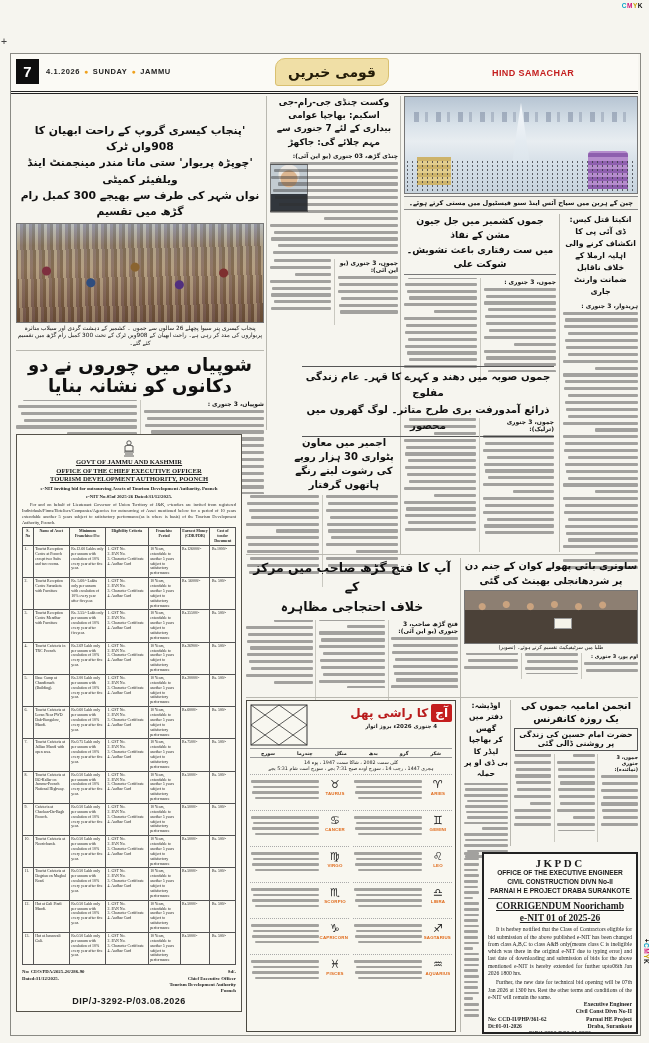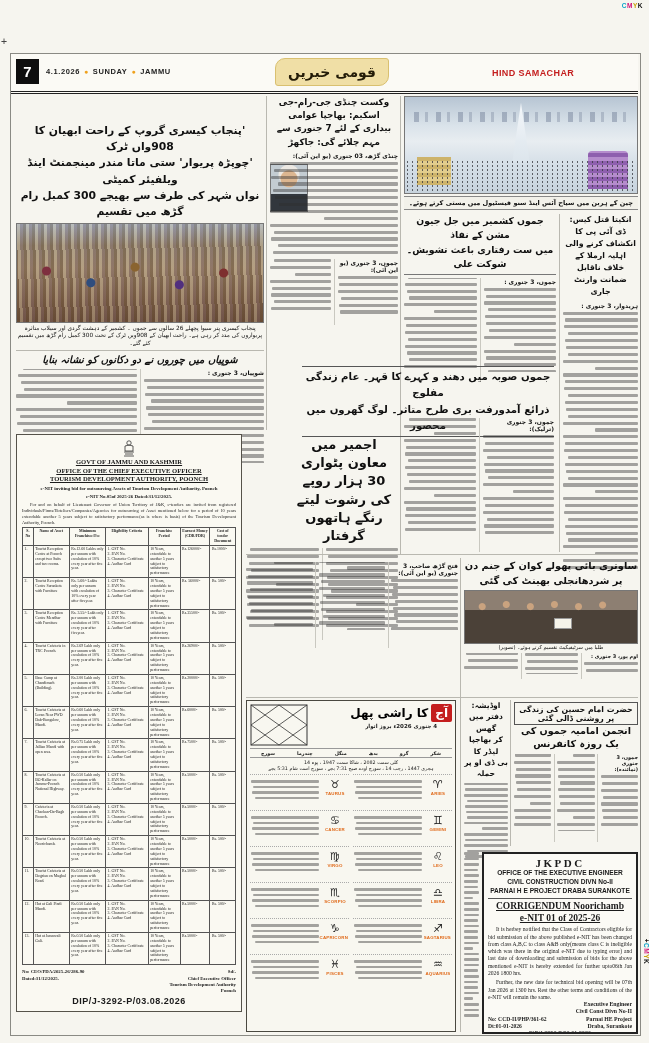--- a/index.html
+++ b/index.html
@@ -93,21 +93,21 @@
   .jk-para{font:5.6px/1.3 "Liberation Serif",serif;text-align:justify;margin-top:2px;text-indent:8px;}
   .jk-sign{font:bold 5.8px/1.25 "Liberation Serif",serif;text-align:right;}
   .jk-ref{font:bold 5.6px/1.25 "Liberation Serif",serif;}
   .jk-dip{font:5.5px "Liberation Sans",sans-serif;}
   
   .horo{left:246px;top:700px;width:210px;height:332px;border:1px solid #4a4840;background:#f8f7f0;
         box-sizing:border-box;padding:3px;}
   .h-head{display:flex;flex-direction:row-reverse;justify-content:space-between;align-items:flex-start;}
   .h-title{display:flex;flex-direction:row-reverse;align-items:center;gap:3px;}
   .aaj{background:#c41e1e;color:#fff;font:bold 12px/18px "DejaVu Sans",sans-serif;padding:0 4px;border-radius:2px;}
-  .h-title .rest{font:bold 12px "DejaVu Sans",sans-serif;color:#000000;}
+  .h-title .rest{font:bold 12px "DejaVu Sans",sans-serif;color:#b91c1c;}
   .h-date{font:bold 5.5px "DejaVu Sans",sans-serif;text-align:center;margin-top:1px;}
   .planets{display:flex;flex-direction:row-reverse;justify-content:space-around;font:bold 4.8px "DejaVu Sans",sans-serif;
            border-top:1px solid #999;border-bottom:1px solid #999;padding:1.5px 0;margin-top:2px;}
   .panch{font:4.8px/1.35 "DejaVu Sans",sans-serif;text-align:center;margin-top:1.5px;}
   .z-grid{display:grid;grid-template-columns:1fr 1fr;direction:rtl;column-gap:4px;margin-top:2px;}
   .z-entry{display:flex;flex-direction:row;gap:3px;border-top:1px dotted #aaa;padding:2.5px 1px;height:36px;box-sizing:border-box;}
   .z-badge{width:26px;text-align:center;flex:none;}
   .z-ico{font-size:11px;line-height:13px;color:#222;}
   .z-name{font:bold 4.4px "Liberation Sans",sans-serif;color:#e06a1a;letter-spacing:.2px;}
   .z-txt{flex:1;padding-top:2px;}
@@ -136,21 +136,21 @@
 
   <div class="abs" style="left:16px;top:96px;width:248px;height:332px;margin-top:27px;">
     <div class="hl ur" style="font-size:10.8px;line-height:1.5;">
       <div>'پنجاب کیسری گروپ کے راحت ابھیان کا 908واں ٹرک</div>
       <div>'چوپڑہ پریوار' ستی ماتا مندر مینجمنٹ اینڈ ویلفیئر کمیٹی</div>
       <div>نواں شہر کی طرف سے بھیجے 300 کمبل رام گڑھ میں تقسیم</div>
     </div>
     <div class="photo ph-crowd" style="width:100%;height:100px;margin-top:3px;"></div>
     <div class="cap ur" style="margin-top:2px;">پنجاب کیسری پتر سیوا پچھلے 26 سالوں سے جموں ۔ کشمیر کے دہشت گردی اور سیلاب متاثرہ پریواروں کی مدد کر رہی ہے۔ راحت ابھیان کے 908ویں ٹرک کے تحت 300 کمبل رام گڑھ میں تقسیم کئے گئے۔</div>
     <div class="hline" style="margin:3px 0;"></div>
-    <div class="hl ur" style="font-size:10px;font-style:italic;">شوپیاں میں چوروں نے دو دکانوں کو نشانہ بنایا</div>
+    <div class="hl ur" style="font-size:18px;">شوپیاں میں چوروں نے دو دکانوں کو نشانہ بنایا</div>
     <div class="cols2 ur" style="margin-top:4px;height:104px;">
       <div class="dl">شوپیاں، 3 جنوری :</div>
       <div>
           <div class="tl" style="width: 100%;"></div>
           <div class="tl" style="width: 97%;"></div>
           <div class="tl" style="width: 99%;"></div>
           <div class="tl" style="width: 94%;"></div>
           <div class="tl" style="width: 98%;"></div>
           <div class="tl" style="width: 96%;"></div>
           <div class="tl" style="width: 93%;"></div>
@@ -372,21 +372,21 @@
           <div class="tl" style="width: 100%;"></div>
           <div class="tl" style="width: 97%;"></div>
           <div class="tl" style="width: 99%;"></div>
           <div class="tl" style="width: 94%;"></div>
           <div class="tl" style="width: 98%;"></div>
         </div>
     </div>
   </div>
 
   <div class="abs" style="left:246px;top:436px;width:152px;height:116px;">
-    <div class="hl ur" style="font-size:13px;line-height:1.4;margin-left:44px;">اجمیر میں معاون پٹواری 30 ہزار روپے کی رشوت لیتے رنگے ہاتھوں گرفتار</div>
+    <div class="hl ur" style="font-size:10px;line-height:1.4;margin-left:44px;">اجمیر میں معاون پٹواری 30 ہزار روپے کی رشوت لیتے رنگے ہاتھوں گرفتار</div>
     <div class="cols2 ur" style="margin-top:3px;height:92px;">
       <div>
           <div class="tl" style="width: 100%;"></div>
           <div class="tl" style="width: 97%;"></div>
           <div class="tl" style="width: 99%;"></div>
           <div class="tl" style="width: 94%;"></div>
           <div class="tl" style="width: 98%;"></div>
           <div class="tl" style="width: 96%;"></div>
           <div class="tl" style="width: 93%;"></div>
           <div class="tl" style="width: 100%;"></div>
@@ -406,20 +406,24 @@
           <div class="tl" style="width: 94%;"></div>
           <div class="tl" style="width: 98%;"></div>
           <div class="tl" style="width: 96%;"></div>
         </div>
     </div>
   </div>
 
   <div class="abs hline" style="left:246px;top:554px;width:392px;"></div>
 
   <div class="abs" style="left:246px;top:558px;width:212px;height:138px;">
+    <div class="hl ur" style="font-size:12.5px;line-height:1.55;">
+      <div>آپ کا فتح گڑھ صاحب میں مرکز کے</div>
+      <div>خلاف احتجاجی مظاہرہ</div>
+    </div>
     <div class="cols3 ur" style="margin-top:4px;height:86px;">
       <div class="dl">فتح گڑھ صاحب، 3 جنوری (یو این آئی):</div>
       <div>
           <div class="tl" style="width: 100%;"></div>
           <div class="tl" style="width: 97%;"></div>
           <div class="tl" style="width: 99%;"></div>
           <div class="tl" style="width: 94%;"></div>
           <div class="tl" style="width: 98%;"></div>
           <div class="tl" style="width: 96%;"></div>
           <div class="tl" style="width: 93%;"></div>
@@ -713,22 +717,22 @@
       <div class="tl" style="width: 100%;"></div>
       <div class="tl" style="width: 58%;"></div>
       <div class="tl" style="width: 100%;"></div>
       <div class="tl" style="width: 97%;"></div>
       <div class="tl" style="width: 99%;"></div>
     </div>
 
   <div class="abs vline" style="left:510px;top:700px;height:146px;"></div>
 
   <div class="abs" style="left:514px;top:700px;width:124px;height:146px;">
+    <div class="hl ur" style="font-size:9.6px;line-height:1.35;">انجمن امامیہ جموں کی یک روزہ کانفرنس</div>
     <div class="hl ur boxed" style="font-size:7.8px;margin-top:2px;">حضرت امام حسین کی زندگی پر روشنی ڈالی گئی</div>
-    <div class="hl ur" style="font-size:9.6px;line-height:1.35;">انجمن امامیہ جموں کی یک روزہ کانفرنس</div>
     <div class="cols3 ur" style="margin-top:3px;height:88px;">
       <div class="dl" style="font-size:5px;">جموں، 3 جنوری (نمائندہ):</div>
       <div>
           <div class="tl" style="width: 100%;"></div>
           <div class="tl" style="width: 97%;"></div>
           <div class="tl" style="width: 99%;"></div>
           <div class="tl" style="width: 94%;"></div>
           <div class="tl" style="width: 98%;"></div>
           <div class="tl" style="width: 96%;"></div>
           <div class="tl" style="width: 93%;"></div>

